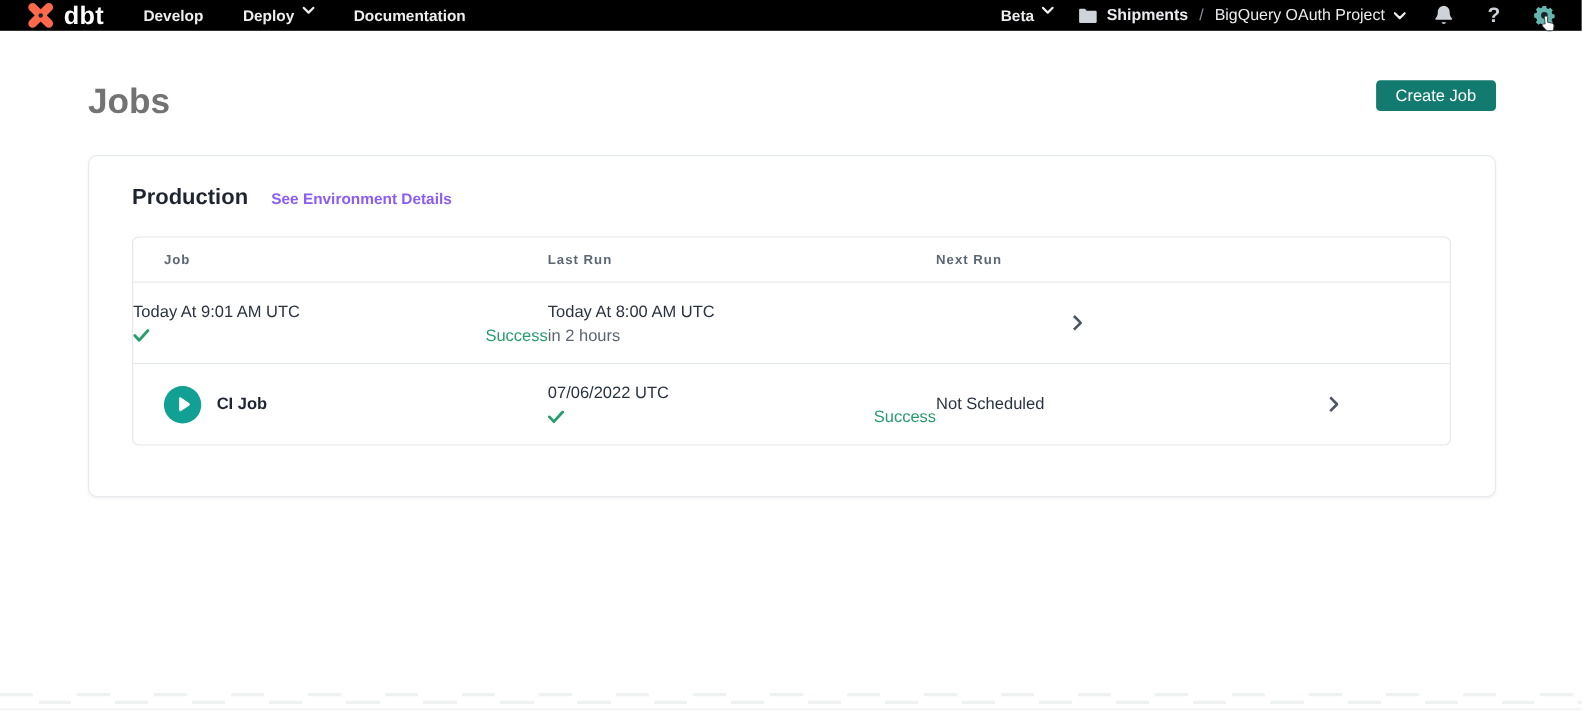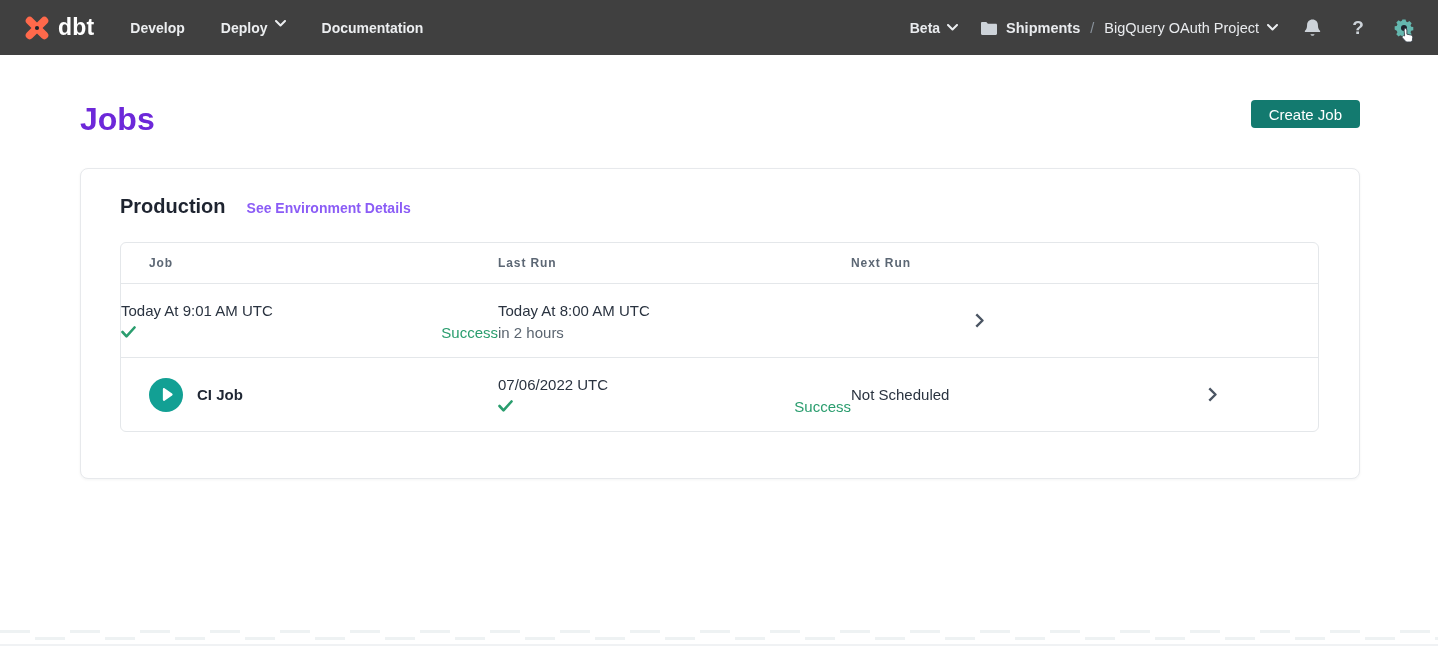--- a/index.html
+++ b/index.html
@@ -4,44 +4,44 @@
 <style>
   * { margin:0; padding:0; box-sizing:border-box; }
   html,body { width:1438px; height:646px; }
   body {
     font-family:"Liberation Sans","DejaVu Sans",sans-serif;
     background:#ffffff; color:#1f2633; position:relative; overflow:hidden;
   }
 
   
   .topnav {
-    height:55px; background:#404040; display:flex; align-items:center;
+    height:28px; background:#000000; display:flex; align-items:center;
     padding:0 22px 0 24px; color:#e9ebee;
   }
   .logo { display:flex; align-items:center; gap:8px; margin-right:36px; }
   .logo-mark { width:26px; height:26px; display:block; }
   .logo-text { font-size:23px; font-weight:700; color:#ffffff; letter-spacing:0.2px; }
   .nav-links { display:flex; align-items:center; gap:36px; }
   .nav-link { display:flex; gap:7px; font-size:14px; font-weight:700;
     color:#eceef0; cursor:pointer; }
   .nav-spacer { flex:1; }
   .nav-right { display:flex; align-items:center; gap:22px; }
-  .beta { display:flex; align-items:center; gap:7px; font-size:14px; font-weight:700; cursor:pointer; }
+  .beta { display:flex; gap:7px; font-size:14px; font-weight:700; cursor:pointer; }
   .crumb { display:flex; align-items:center; gap:8px; font-size:14.5px; cursor:pointer; }
   .crumb .proj { font-weight:700; }
   .crumb .sep { color:#8b949e; font-weight:400; padding:0 2px; }
   .crumb .env { font-weight:400; }
   .icon-btn { display:flex; align-items:center; justify-content:center; width:24px; height:24px; cursor:pointer; position:relative; }
   .qmark { font-size:19px; font-weight:700; color:#cdd3d9; line-height:1; }
   .chev-down { display:block; }
   .cursor-hand { position:absolute; left:9px; top:11px; }
 
   
   .page-head { margin:45px 78px 0 80px; display:flex; align-items:flex-start; justify-content:space-between; }
-  .page-title { font-size:32px; font-weight:700; color:#6d28d9; line-height:38px; }
+  .page-title { font-size:32px; font-weight:700; color:#737373; line-height:38px; }
   .create-btn {
     background:#137a6f; color:#ffffff; border:none; border-radius:4px;
     height:28px; padding:0 18px; font-size:15px; font-weight:400; cursor:pointer;
     font-family:"Liberation Sans","DejaVu Sans",sans-serif; margin-top:0;
   }
 
   
   .card {
     margin:30px 78px 0 80px; background:#fff; border:1px solid #e7e9ec; border-radius:8px;
     box-shadow:0 1px 3px rgba(20,30,40,0.05); padding:26px 40px 36px 39px; height:311px;

